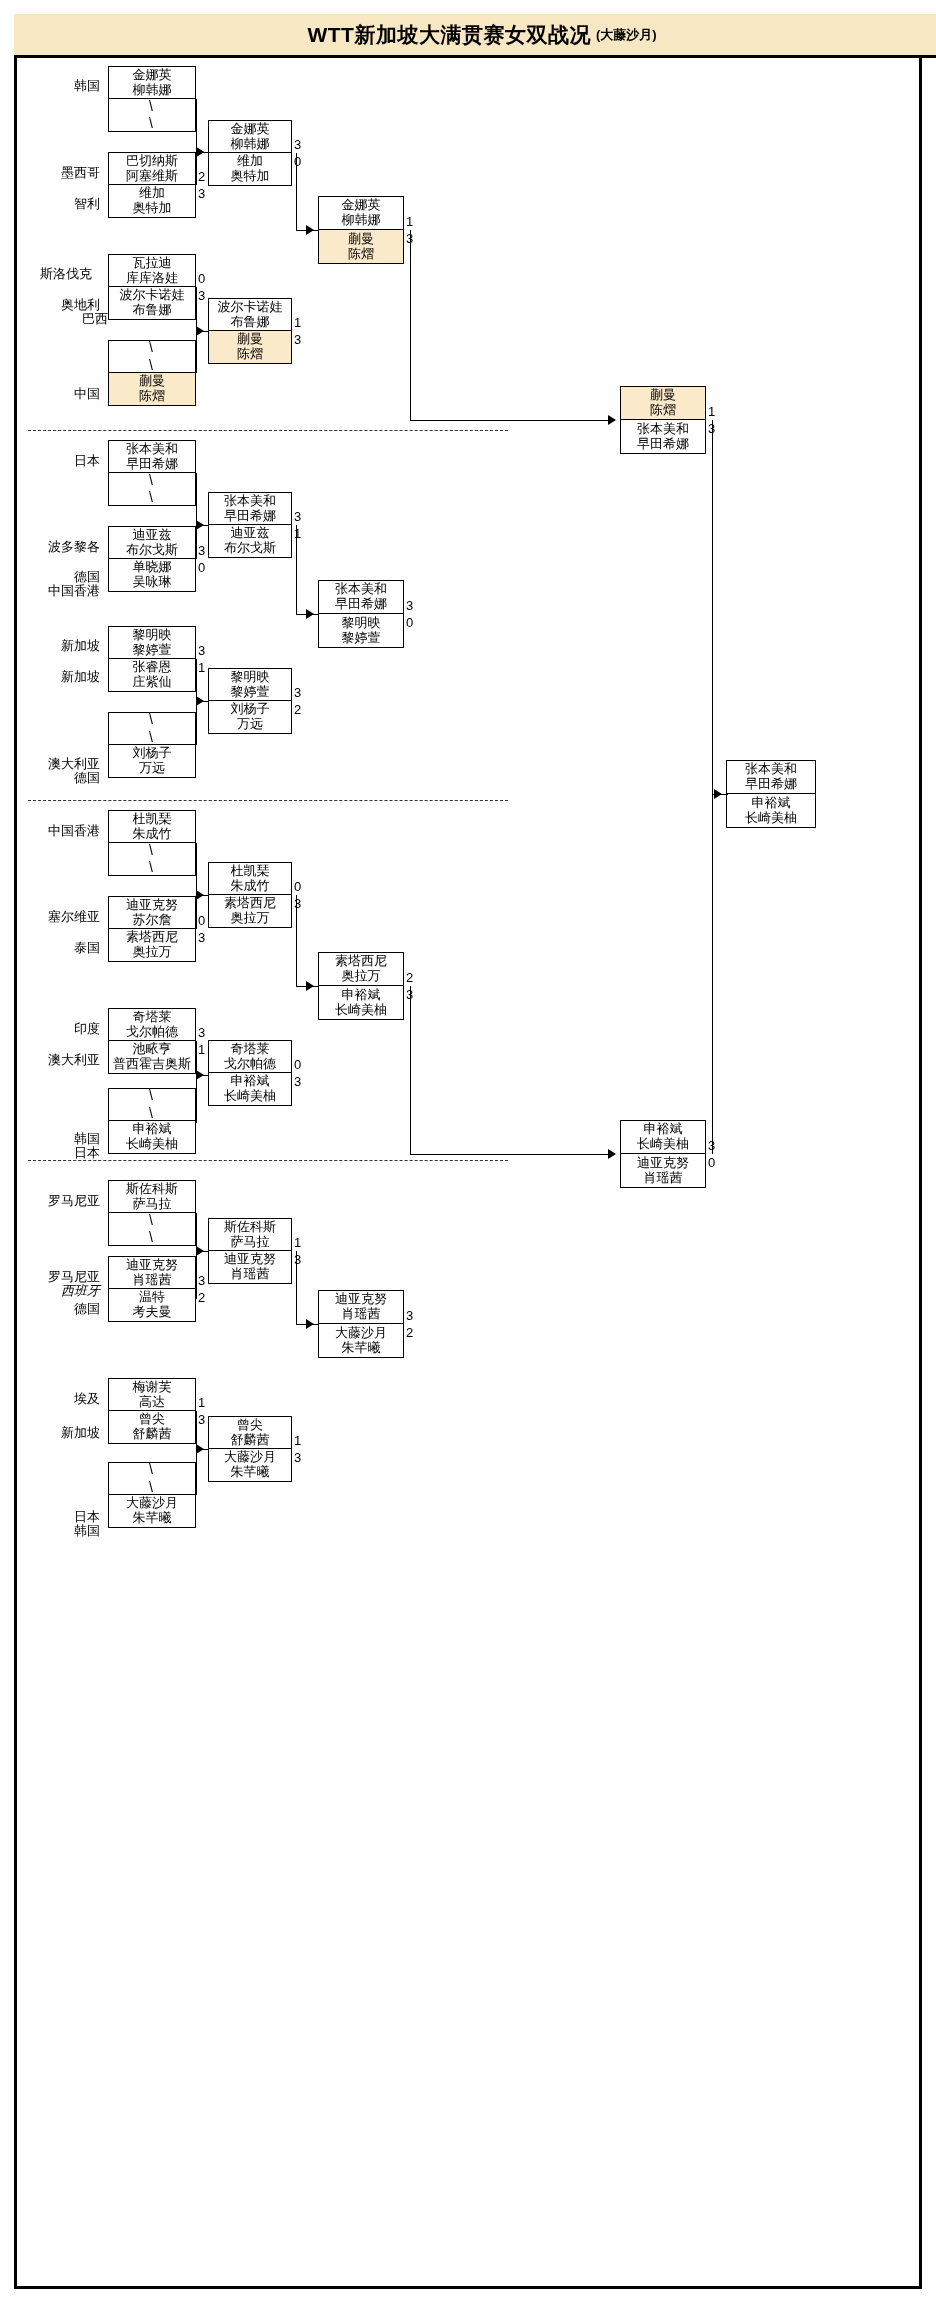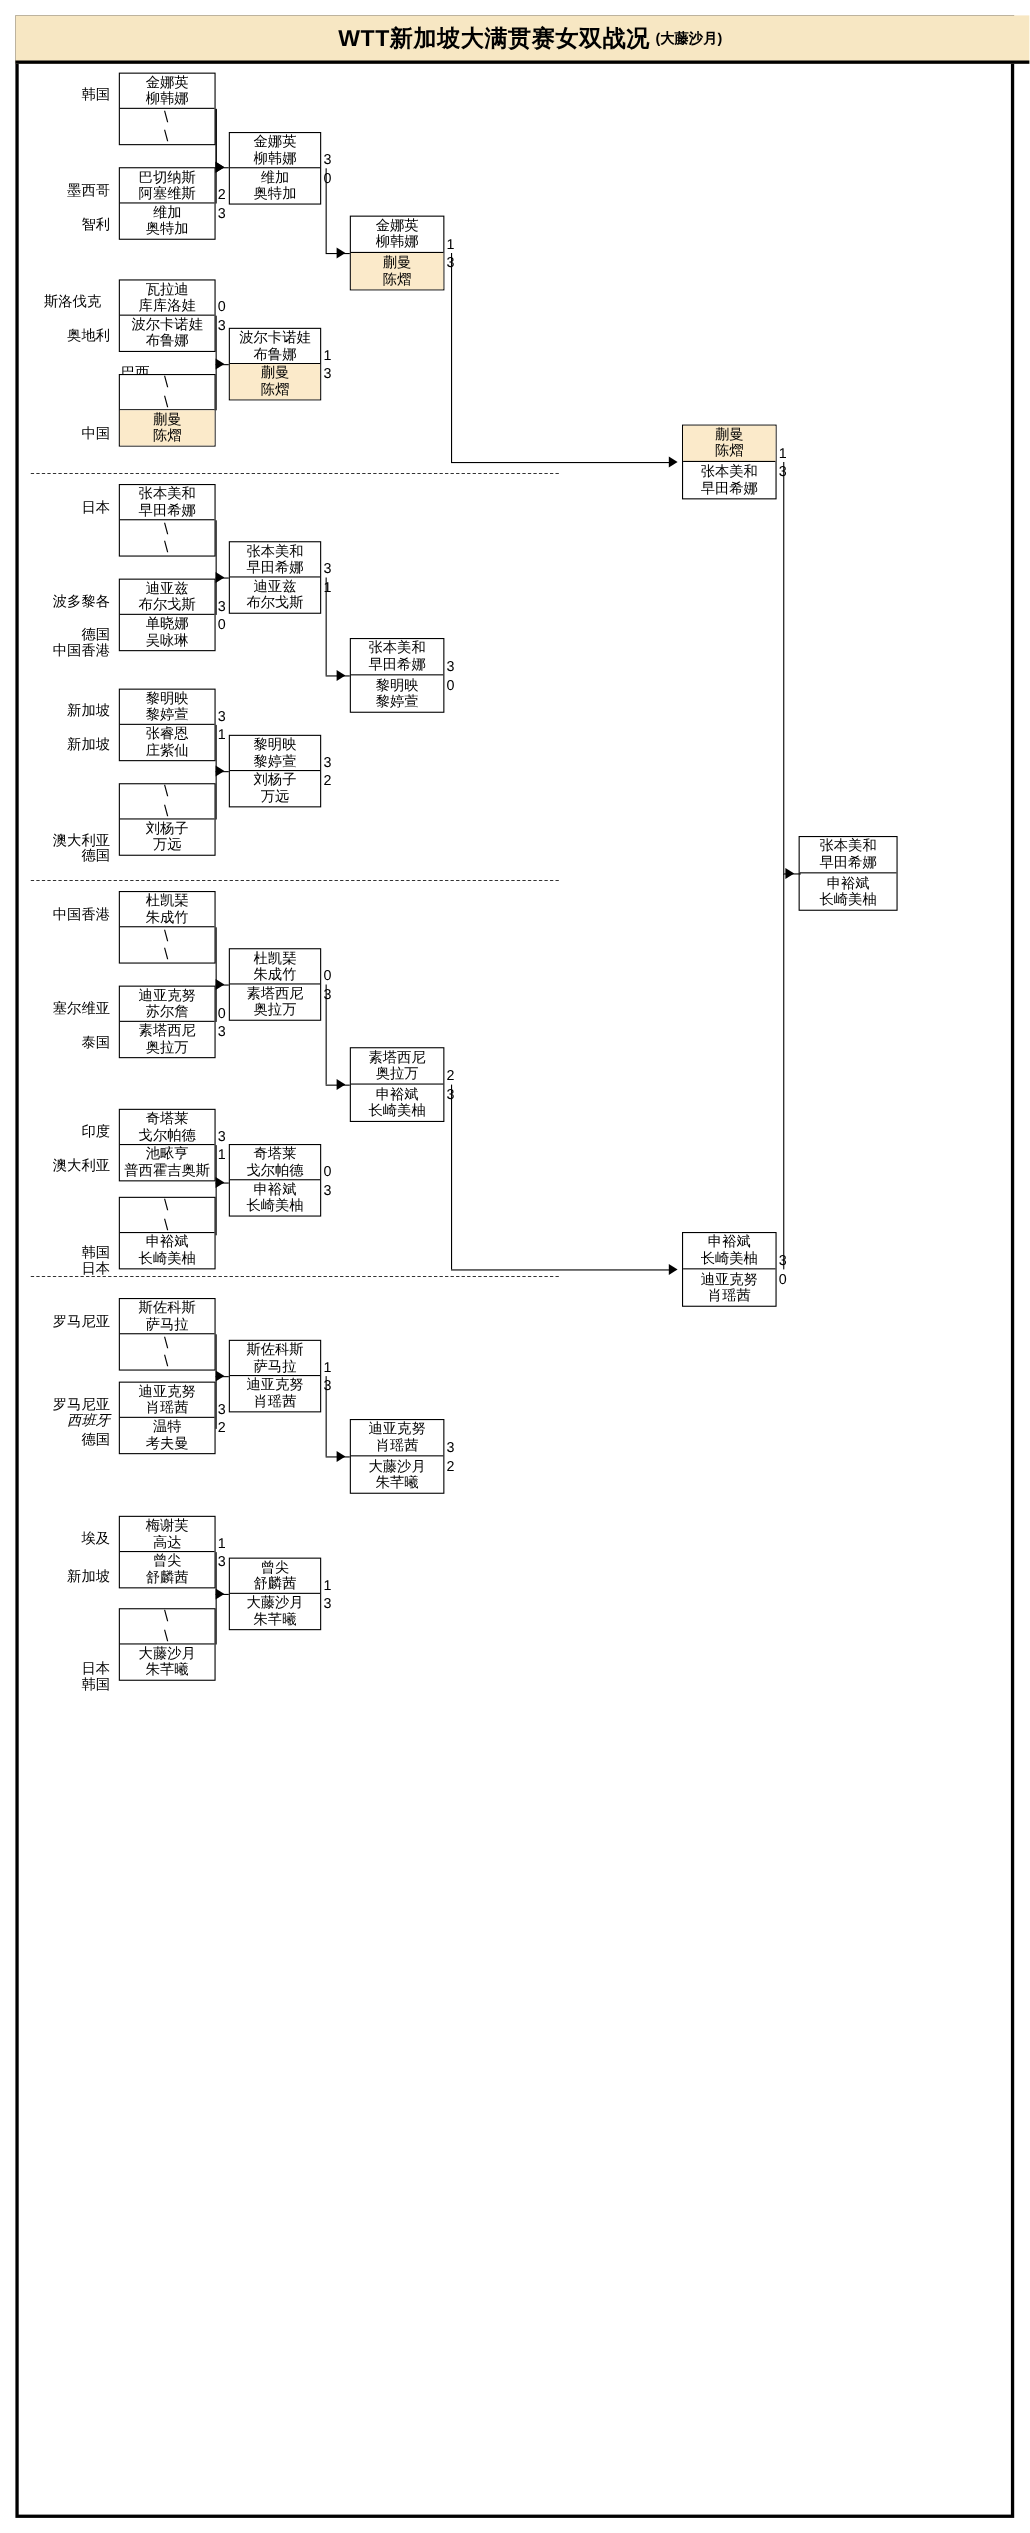--- a/index.html
+++ b/index.html
@@ -80,21 +80,21 @@
       <div class="score" style="left: 294px; top: 137px;">3</div>
       <div class="score" style="left: 294px; top: 154px;">0</div>
       <div class="ln v" style="left: 196px; top: 99px; height: 86px;"></div>
       <div class="ln h" style="left: 196px; top: 185px; width: 0px;"></div>
       <div class="ln h" style="left: 196px; top: 152px; width: 12px;"></div>
       <div class="arrow" style="left: 196px; top: 147px;"></div>
       <div class="ln v" style="left: 196px; top: 99px; height: 54px;"></div>
       <div class="arrow" style="left: 196px; top: 147px;"></div>
       <div class="ctry" style="right: 844px; top: 265px;">斯洛伐克</div>
       <div class="ctry" style="right: 836px; top: 296px;">奥地利</div>
-      <div class="ctry" style="right: 800px; top: 310px; margin-top: 20px;">巴西</div>
+      <div class="ctry" style="right: 828px; top: 310px;">巴西</div>
       <div class="box" style="left: 108px; top: 254px; width: 88px; height: 66px;">
         <div class="cell top">
           <div class="nm">瓦拉迪</div>
           <div class="nm">库库洛娃</div>
         </div>
         <div class="cell ">
           <div class="nm">波尔卡诺娃</div>
           <div class="nm">布鲁娜</div>
         </div>
       </div>

